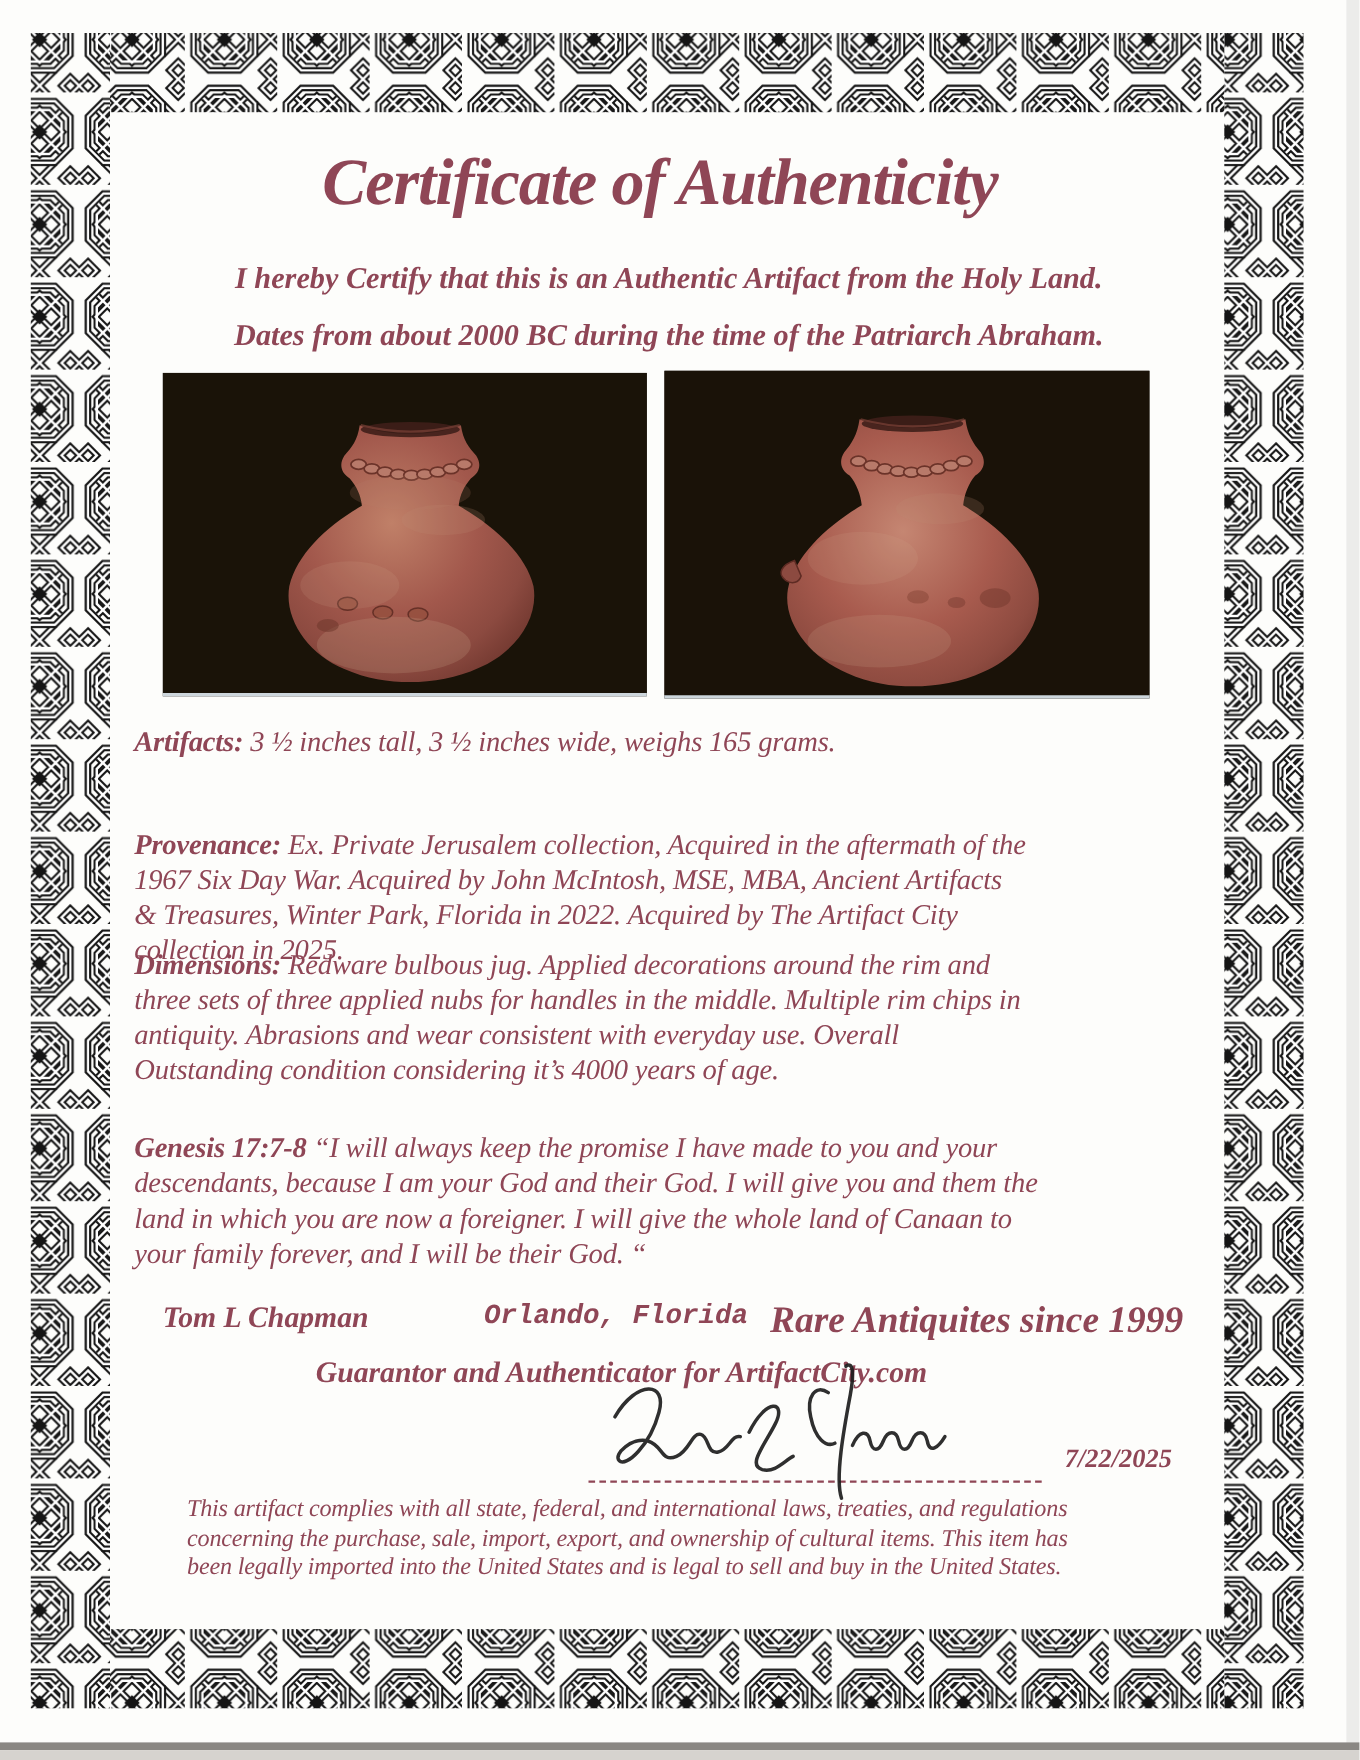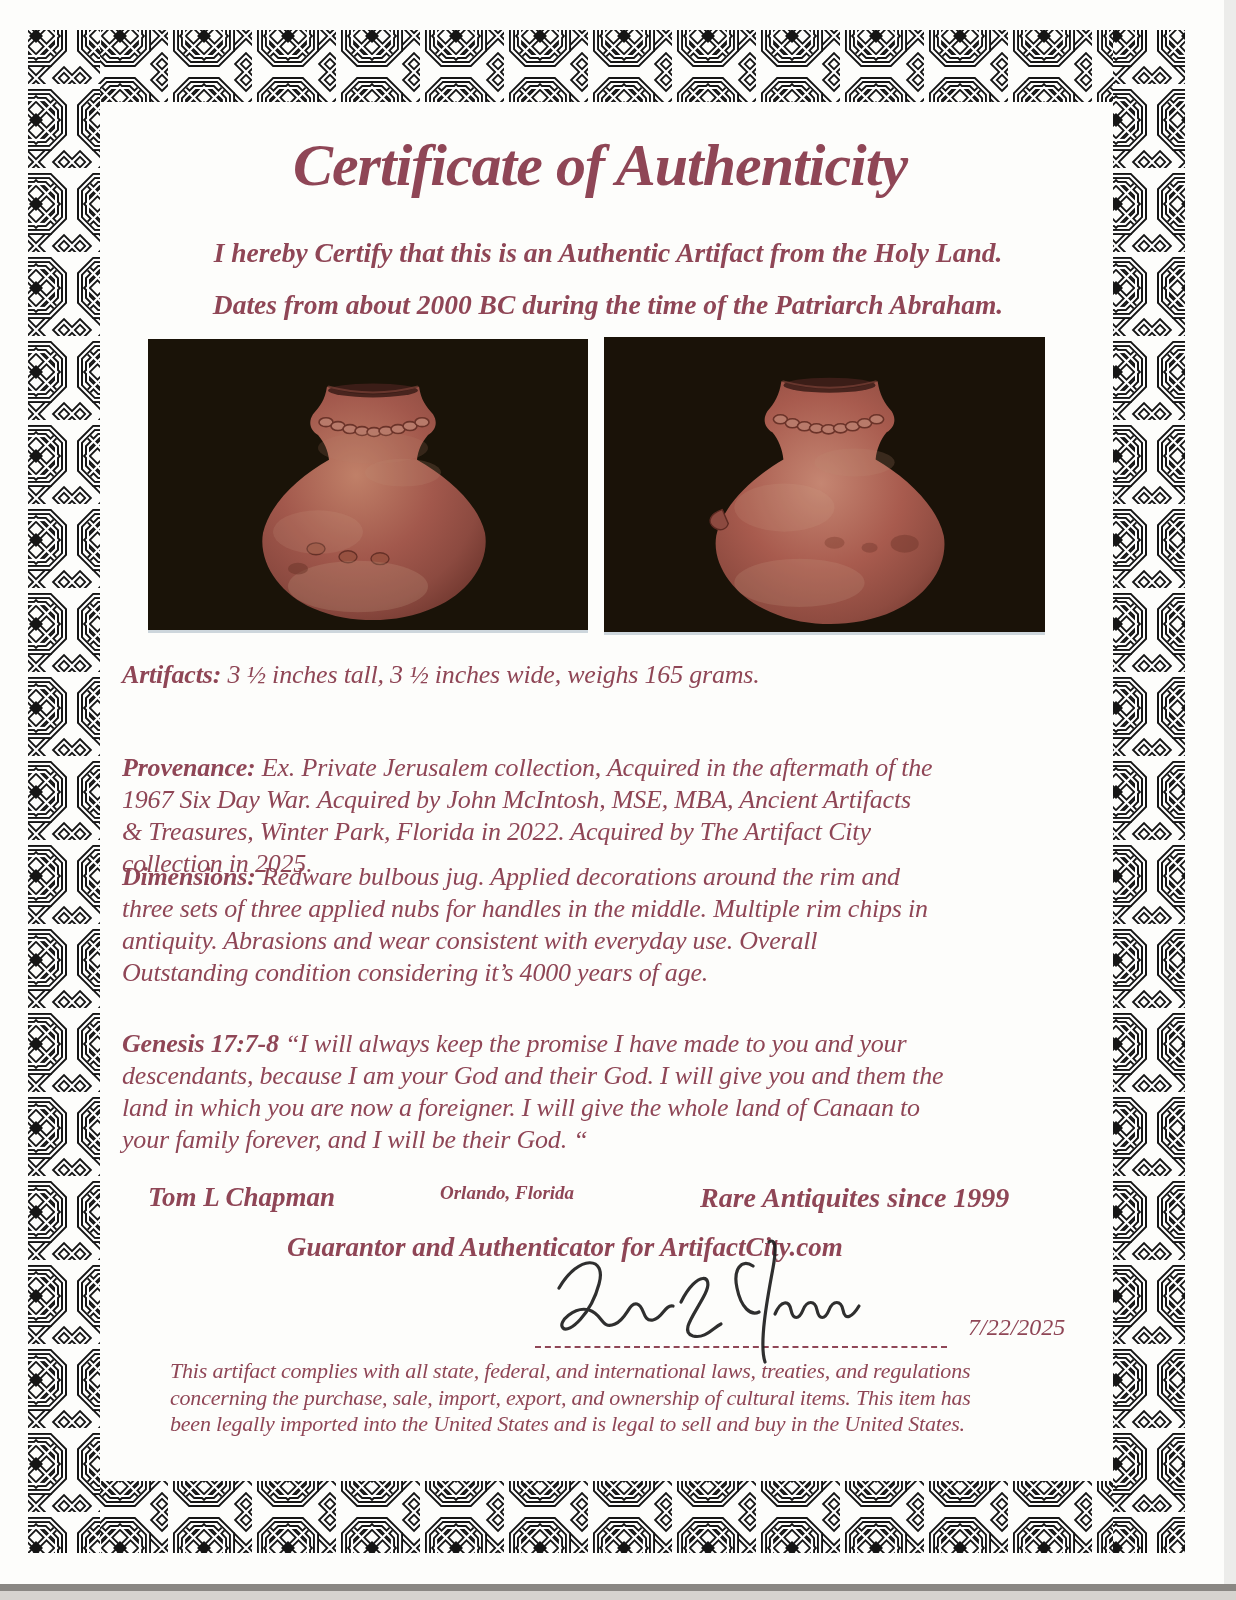--- a/index.html
+++ b/index.html
@@ -31,26 +31,26 @@
   .photo2{left:604px;top:337px;width:441px;height:295px;}
   .photo svg{display:block;width:100%;height:100%;}
   .section{left:122px;width:1020px;font-size:26px;line-height:32px;letter-spacing:-0.2px;}
   .section b{font-weight:bold;}
   .section .body{white-space:pre-wrap;font-family:Liberation Serif, serif;}
   .sec0{top:659px;}
   .sec1{top:752px;}
   .sec2{top:861px;}
   .sec3{top:1028px;}
   .signer-name{left:148px;top:1182px;font-size:27px;font-weight:bold;}
-  .signer-loc{left:440px;top:1182px;font-size:19px;font-weight:bold;}
-  .signer-tag{left:700px;top:1182px;font-size:28px;font-weight:bold;}
+  .signer-loc{left:440px;top:1182px;font-size:25px;font-weight:bold;font-family:Liberation Mono, monospace;}
+  .signer-tag{left:700px;top:1182px;font-size:34px;font-weight:bold;}
   .signer-role{left:287px;top:1232px;font-size:27px;font-weight:bold;}
   .sig-svg{left:545px;top:1236px;}
   .sig-line{left:535px;top:1346px;width:412px;height:0;border-top:2.5px dashed #8f4656;}
-  .sig-date{left:968px;top:1314px;font-size:24px;font-weight:normal;}
+  .sig-date{left:968px;top:1314px;font-size:24px;font-weight:bold;}
   .legal{left:122px;top:1358px;width:1030px;font-size:22px;line-height:26.6px;
          white-space:pre-wrap;letter-spacing:-0.2px;margin-left:48px;}
 </style>
 </head>
 <body>
 
 <svg id="border-frame" class="abs" width="1236" height="1600" viewBox="0 0 1236 1600">
   <defs>
     <g id="knotA" fill="none">
       <path d="M64,22 L92,50 M64,50 L92,22 M78,0 L86,8 L78,16 L70,8 Z M78,56 L86,64 L78,72 L70,64 Z"></path>

